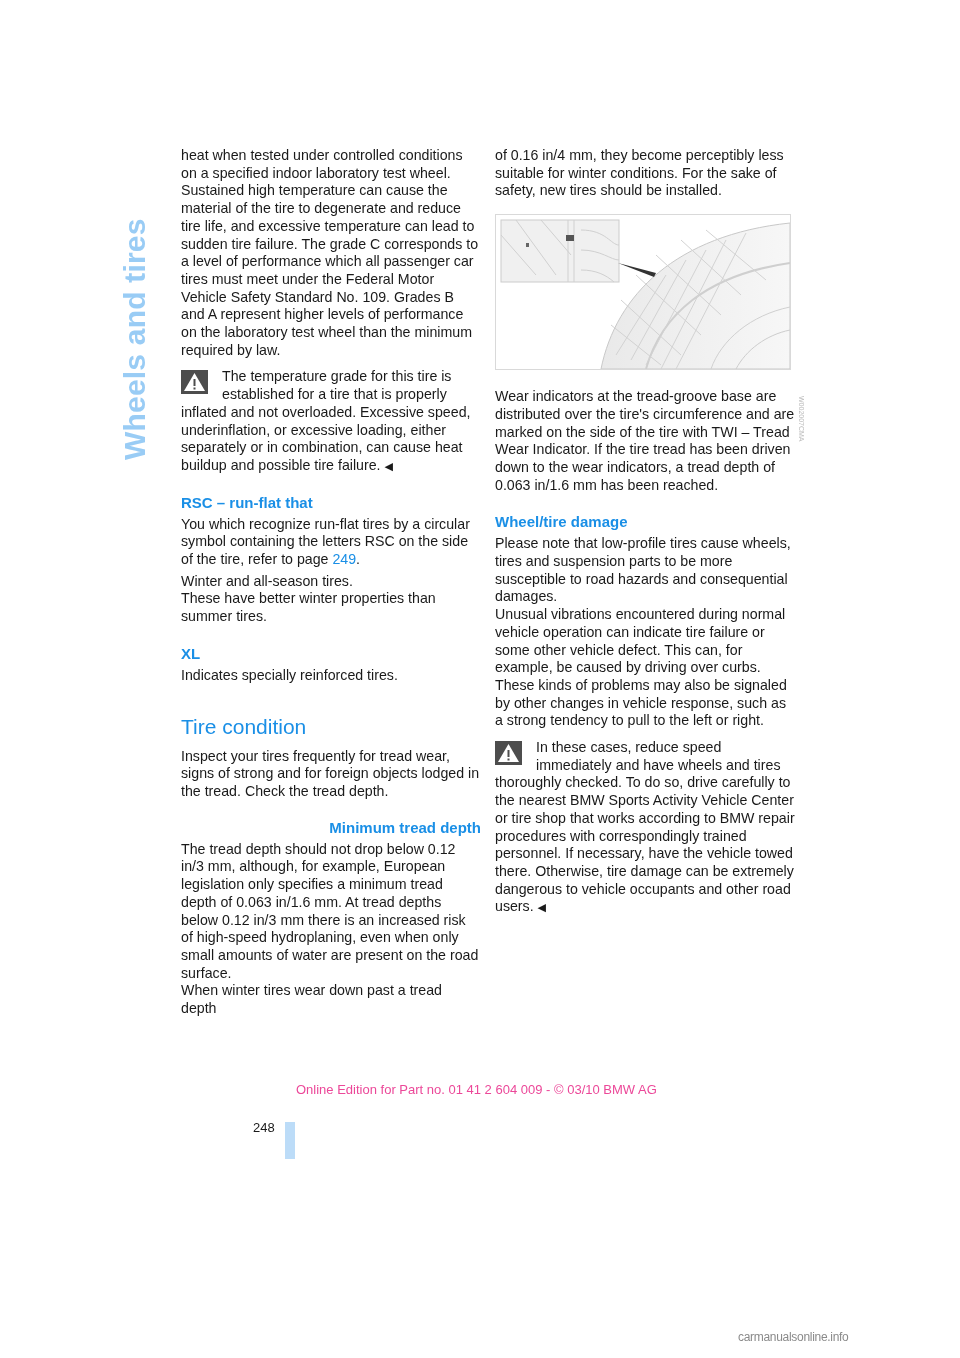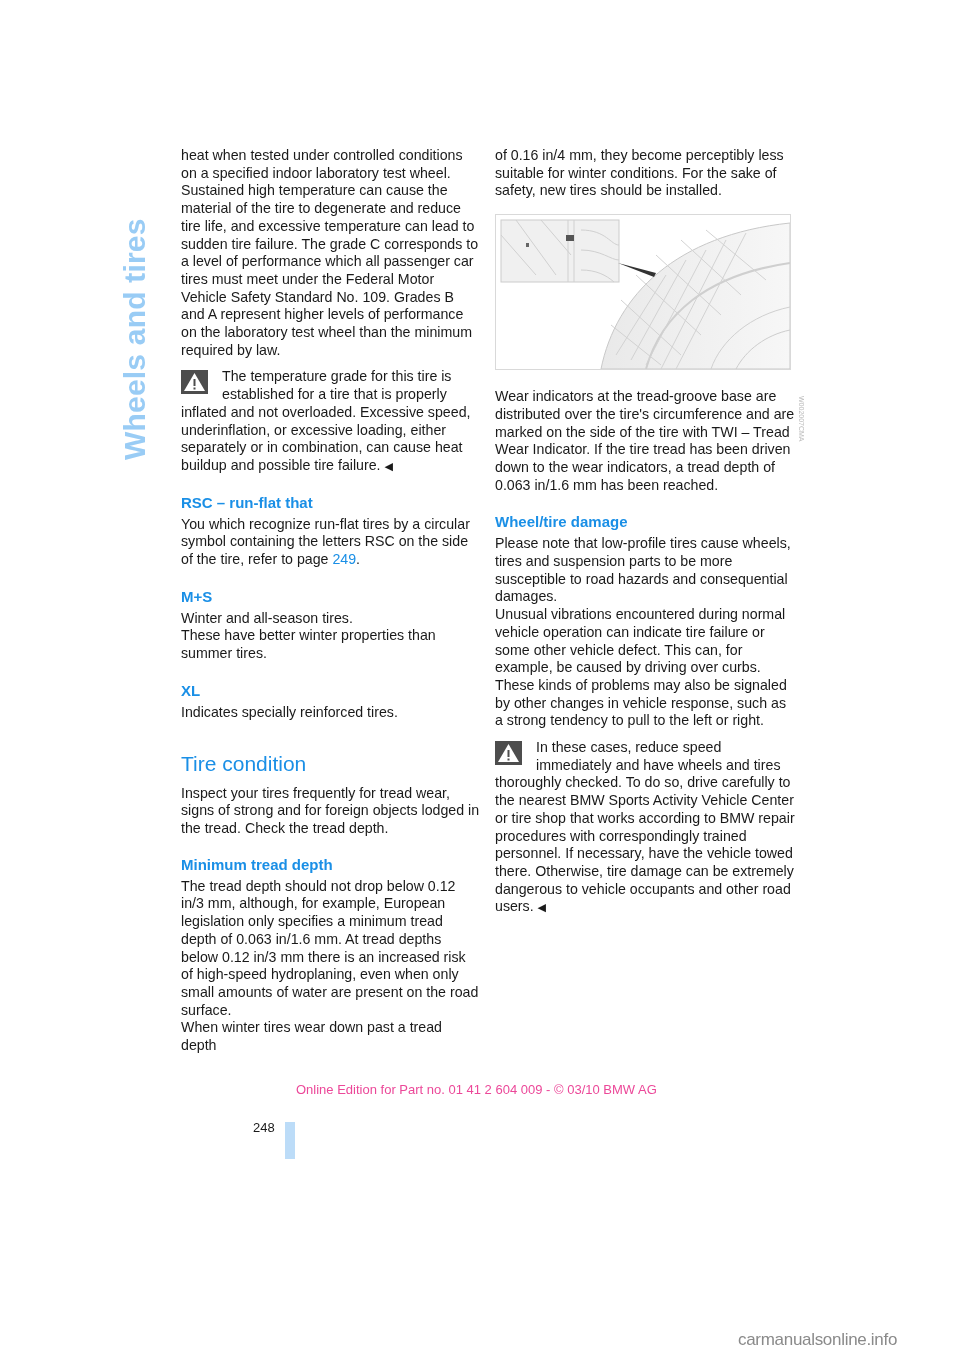--- a/index.html
+++ b/index.html
@@ -32,21 +32,21 @@
       width: 294px; height: 154px; border: 1px solid #d9d9d9; margin: 14px 0 0 0;
       position: relative; background: #ffffff; overflow: hidden;
     }
     .fig-code {
       position: absolute; left: 805px; top: 396px; font-size: 7px; color: #bbbbbb;
       transform: rotate(90deg); transform-origin: left top; white-space: nowrap;
     }
     .page-num { position: absolute; left: 253px; top: 1120px; font-size: 13px; color: #1a1a1a; }
     .footer-bar { position: absolute; left: 285px; top: 1122px; width: 10px; height: 37px; background: #bcdcf8; }
     .footer-text { position: absolute; left: 296px; top: 1082px; font-size: 13px; color: #ec4899; }
-    .watermark { position: absolute; left: 738px; top: 1330px; font-size: 17px; color: #8a8a8a; letter-spacing: -0.3px; }
+    .watermark { position: absolute; left: 738px; top: 1330px; font-size: 12px; color: #8a8a8a; letter-spacing: -0.3px; }
   </style>
 </head>
 <body>
 
 <div class="side-title">Wheels and tires</div>
 
 <div class="col col-left">
   <p class="para">heat when tested under controlled conditions on a specified indoor laboratory test wheel. Sustained high temperature can cause the material of the tire to degenerate and reduce tire life, and excessive temperature can lead to sudden tire failure. The grade C corresponds to a level of performance which all passenger car tires must meet under the Federal Motor Vehicle Safety Standard No. 109. Grades B and A represent higher levels of performance on the laboratory test wheel than the minimum required by law.</p>
 
   <div class="warn" style="margin-top:9px;">
@@ -57,31 +57,30 @@
           <rect x="10.5" y="15.5" width="2" height="2" fill="#4d4d4d"></rect>
         </svg>
     </span>
     <span>The temperature grade for this tire is established for a tire that is properly inflated and not overloaded. Excessive speed, underinflation, or excessive loading, either separately or in combination, can cause heat buildup and possible tire failure.</span>
     <span class="end-mark">◀</span>
   </div>
 
   <h3 style="margin-top:18px;">RSC – run-flat that</h3>
   <p style="margin-top:4px;"><span>You which recognize run-flat tires by a circular symbol containing the letters RSC on the side of the tire, refer to page </span><span class="link">249</span><span>.</span></p>
 
-  <h3 style="margin-top:19px;">M+S</h3>
   <p style="margin-top:4px;">Winter and all-season tires.</p>
   <p>These have better winter properties than summer tires.</p>
 
   <h3 style="margin-top:19px;">XL</h3>
   <p style="margin-top:4px;">Indicates specially reinforced tires.</p>
 
   <h2 style="margin-top:30px;">Tire condition</h2>
   <p style="margin-top:9px;">Inspect your tires frequently for tread wear, signs of strong and for foreign objects lodged in the tread. Check the tread depth.</p>
 
-  <h3 style="margin-top:18px;">Minimum tread depth</h3>
+  <h3 style="margin-top:18px;text-align:right;">Minimum tread depth</h3>
   <p style="margin-top:4px;">The tread depth should not drop below 0.12 in/3 mm, although, for example, European legislation only specifies a minimum tread depth of 0.063 in/1.6 mm. At tread depths below 0.12 in/3 mm there is an increased risk of high-speed hydroplaning, even when only small amounts of water are present on the road surface.</p>
   <p>When winter tires wear down past a tread depth</p>
 </div>
 
 <div class="col col-right">
   <p>of 0.16 in/4 mm, they become perceptibly less suitable for winter conditions. For the sake of safety, new tires should be installed.</p>
 
   <div class="figure">
     <svg width="294" height="154" viewBox="0 0 294 154">
       <defs>

